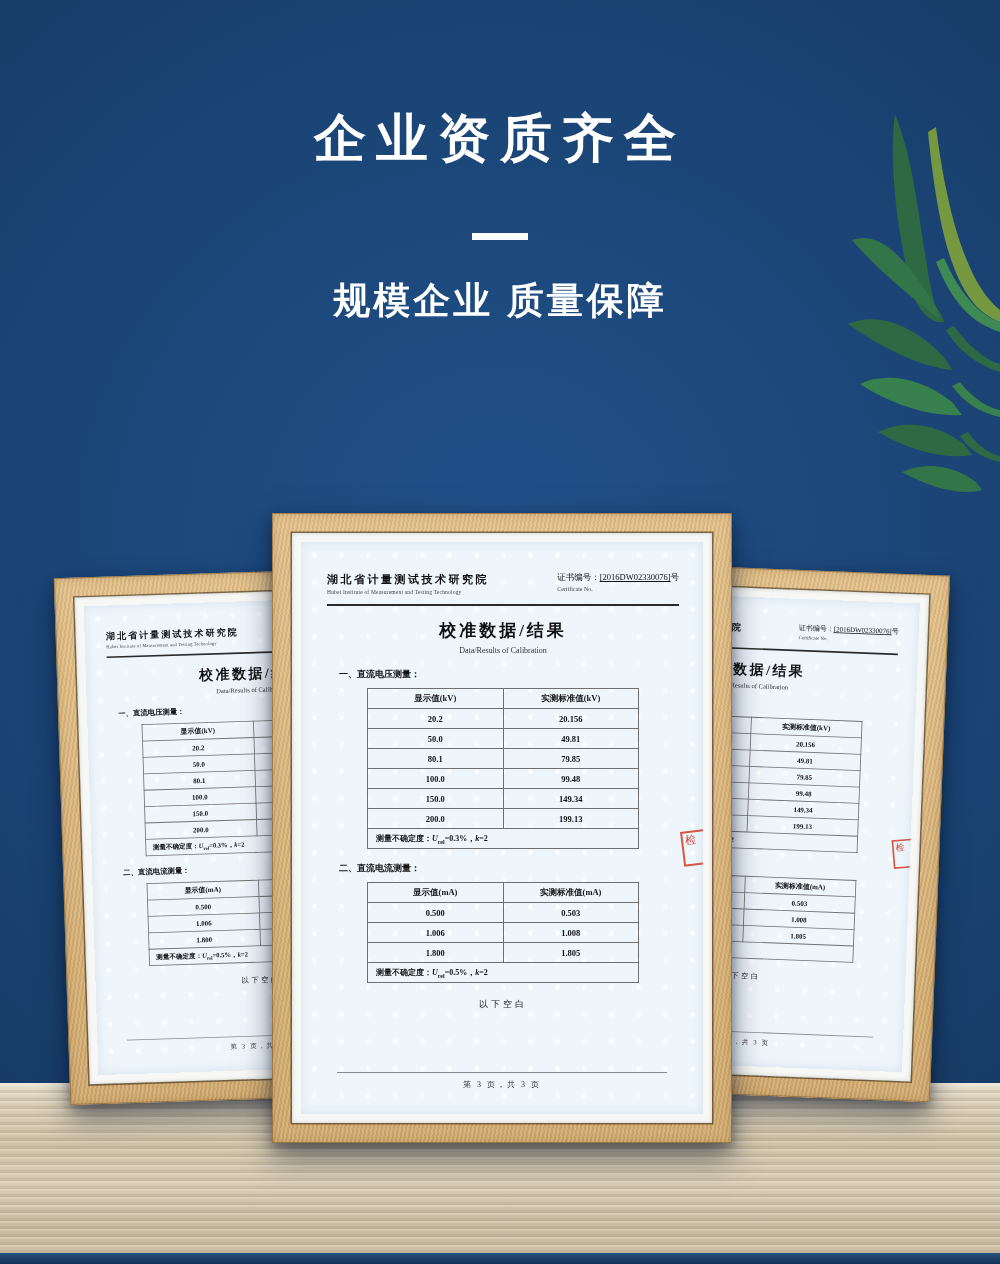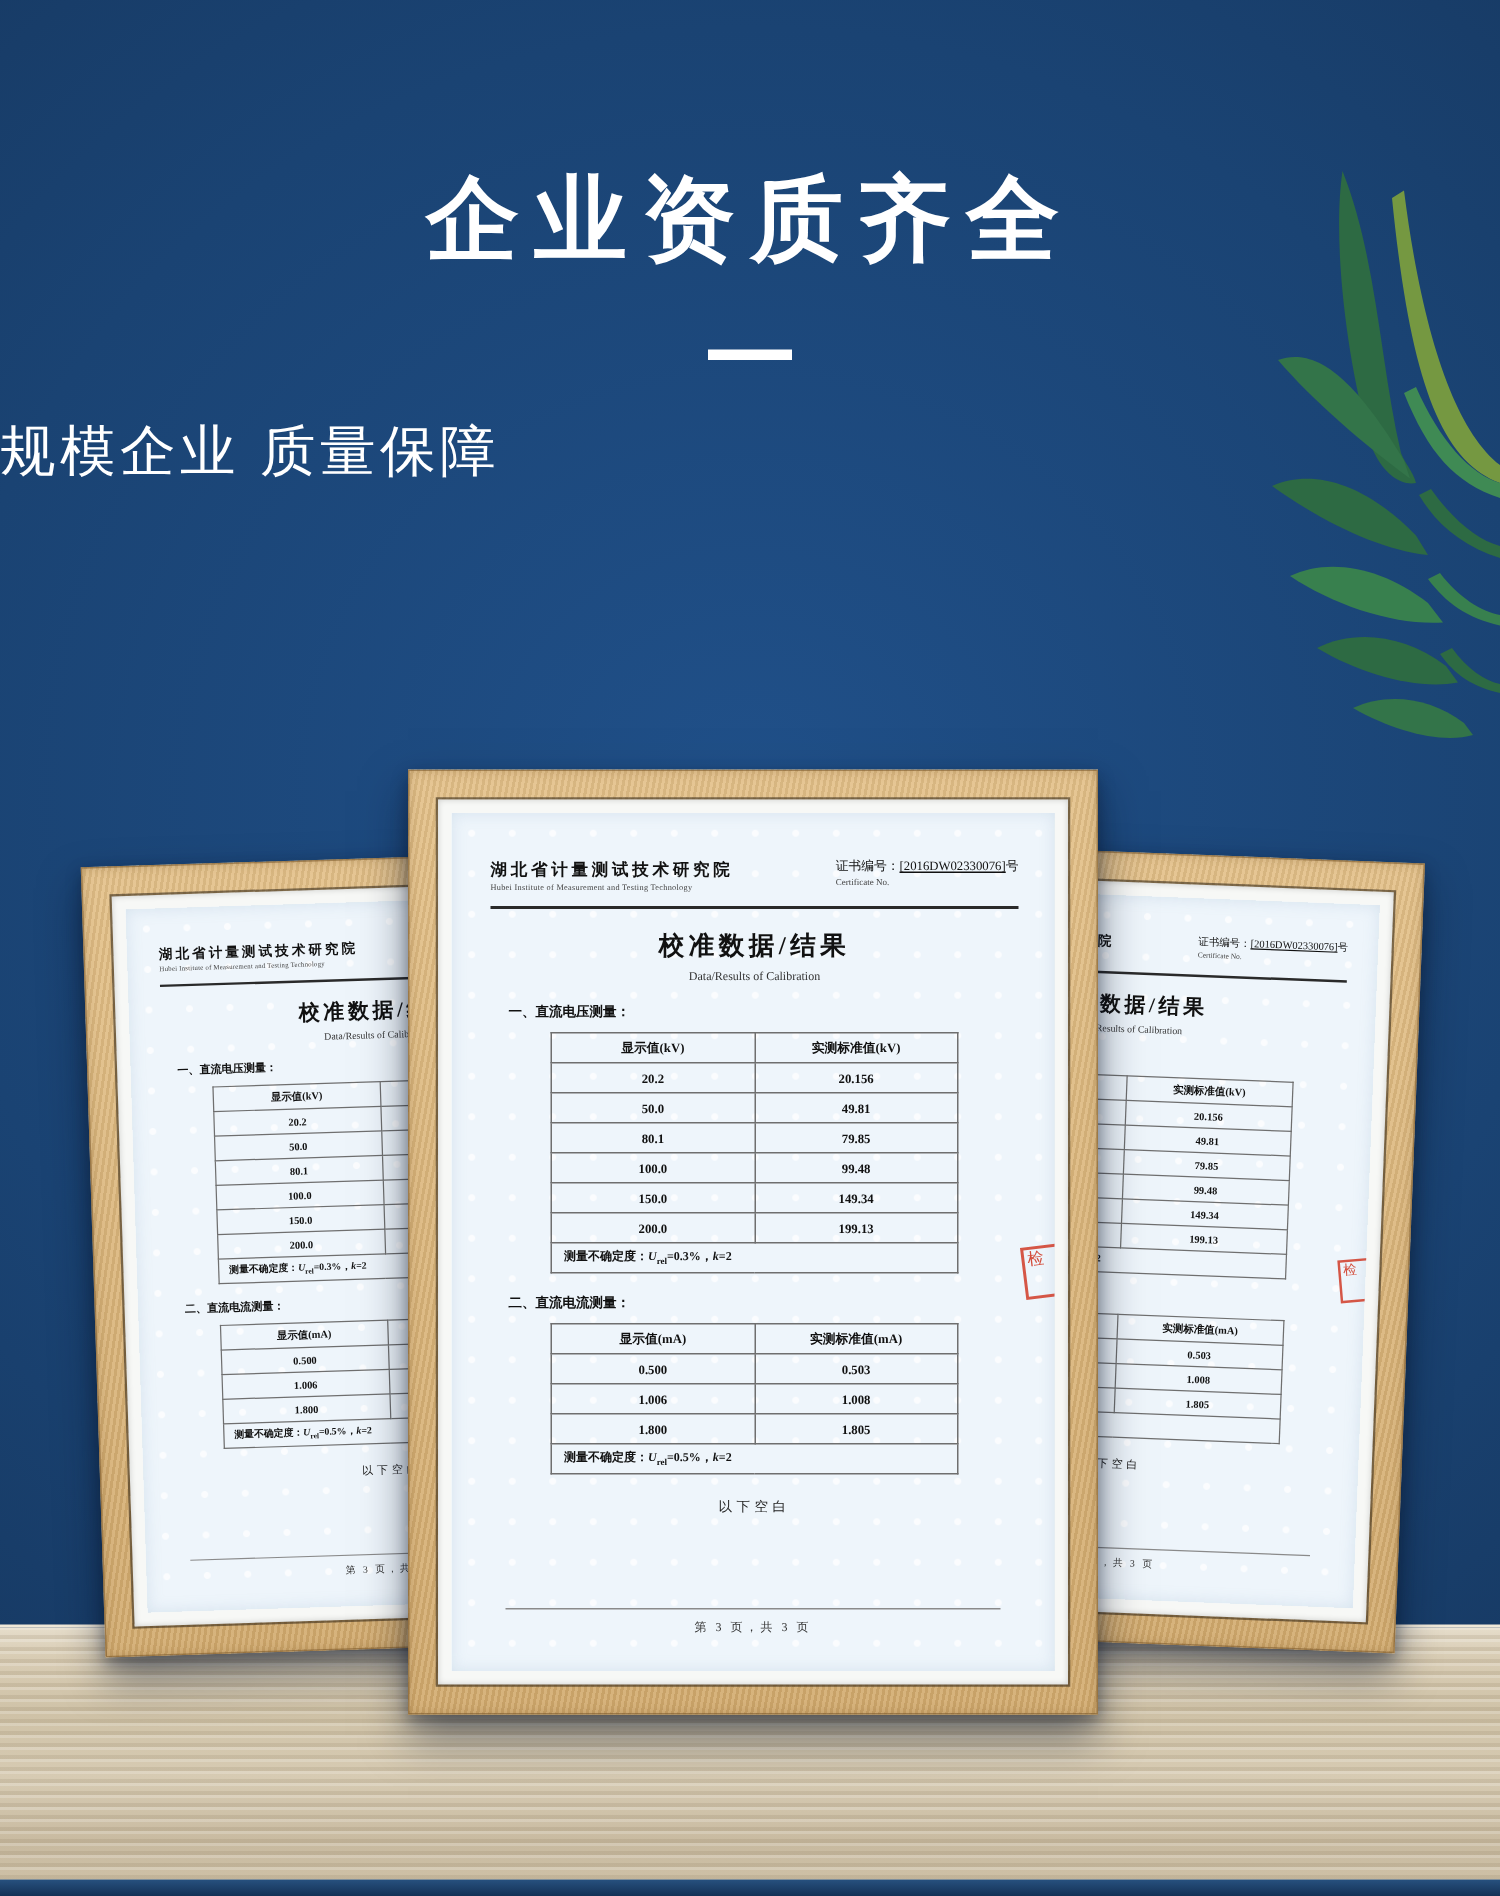--- a/index.html
+++ b/index.html
@@ -2,24 +2,24 @@
 <html><head>
 <meta charset="utf-8">
 <style>
   html,body{margin:0;padding:0;background:#0e2547;}
   .stage{position:relative;width:1000px;height:1264px;overflow:hidden;margin:0 auto;
     background:radial-gradient(120% 90% at 50% 42%, #205089 0%, #1a4373 45%, #16375f 75%, #132e53 100%);
     font-family:"Liberation Sans", sans-serif;}
 
   
   .hero-title{position:absolute;top:104px;left:0;width:100%;text-align:center;color:#ffffff;
-    font-family:"Liberation Serif", serif;font-weight:bold;font-size:62px;letter-spacing:10px;}
+    font-family:"Liberation Serif", serif;font-weight:bold;font-size:52px;letter-spacing:10px;}
   .hero-divider{position:absolute;top:233px;left:472px;width:56px;height:7px;background:#ffffff;}
-  .hero-subtitle{position:absolute;top:276px;left:0;width:100%;color:#ffffff;
-    font-size:37px;font-weight:400;letter-spacing:3px;}
+  .hero-subtitle{position:absolute;top:276px;left:0;width:100%;text-align:center;color:#ffffff;
+    font-size:37px;font-weight:700;letter-spacing:3px;}
 
   
   .plant{position:absolute;top:72px;right:0;width:160px;height:430px;}
 
   
   .desk{position:absolute;left:0;top:1083px;width:1000px;height:181px;
     border-top:2px solid #efe8d8;
     background:
       repeating-linear-gradient(180deg, rgba(255,255,255,.20) 0 2px, rgba(255,255,255,0) 2px 5px, rgba(110,92,62,.12) 5px 8px),
       linear-gradient(180deg,#e6ddcb 0%, #d9cdb5 10%, #cfc2a7 32%, #d7cbb3 55%, #c8baa0 80%, #d1c4aa 100%);}

